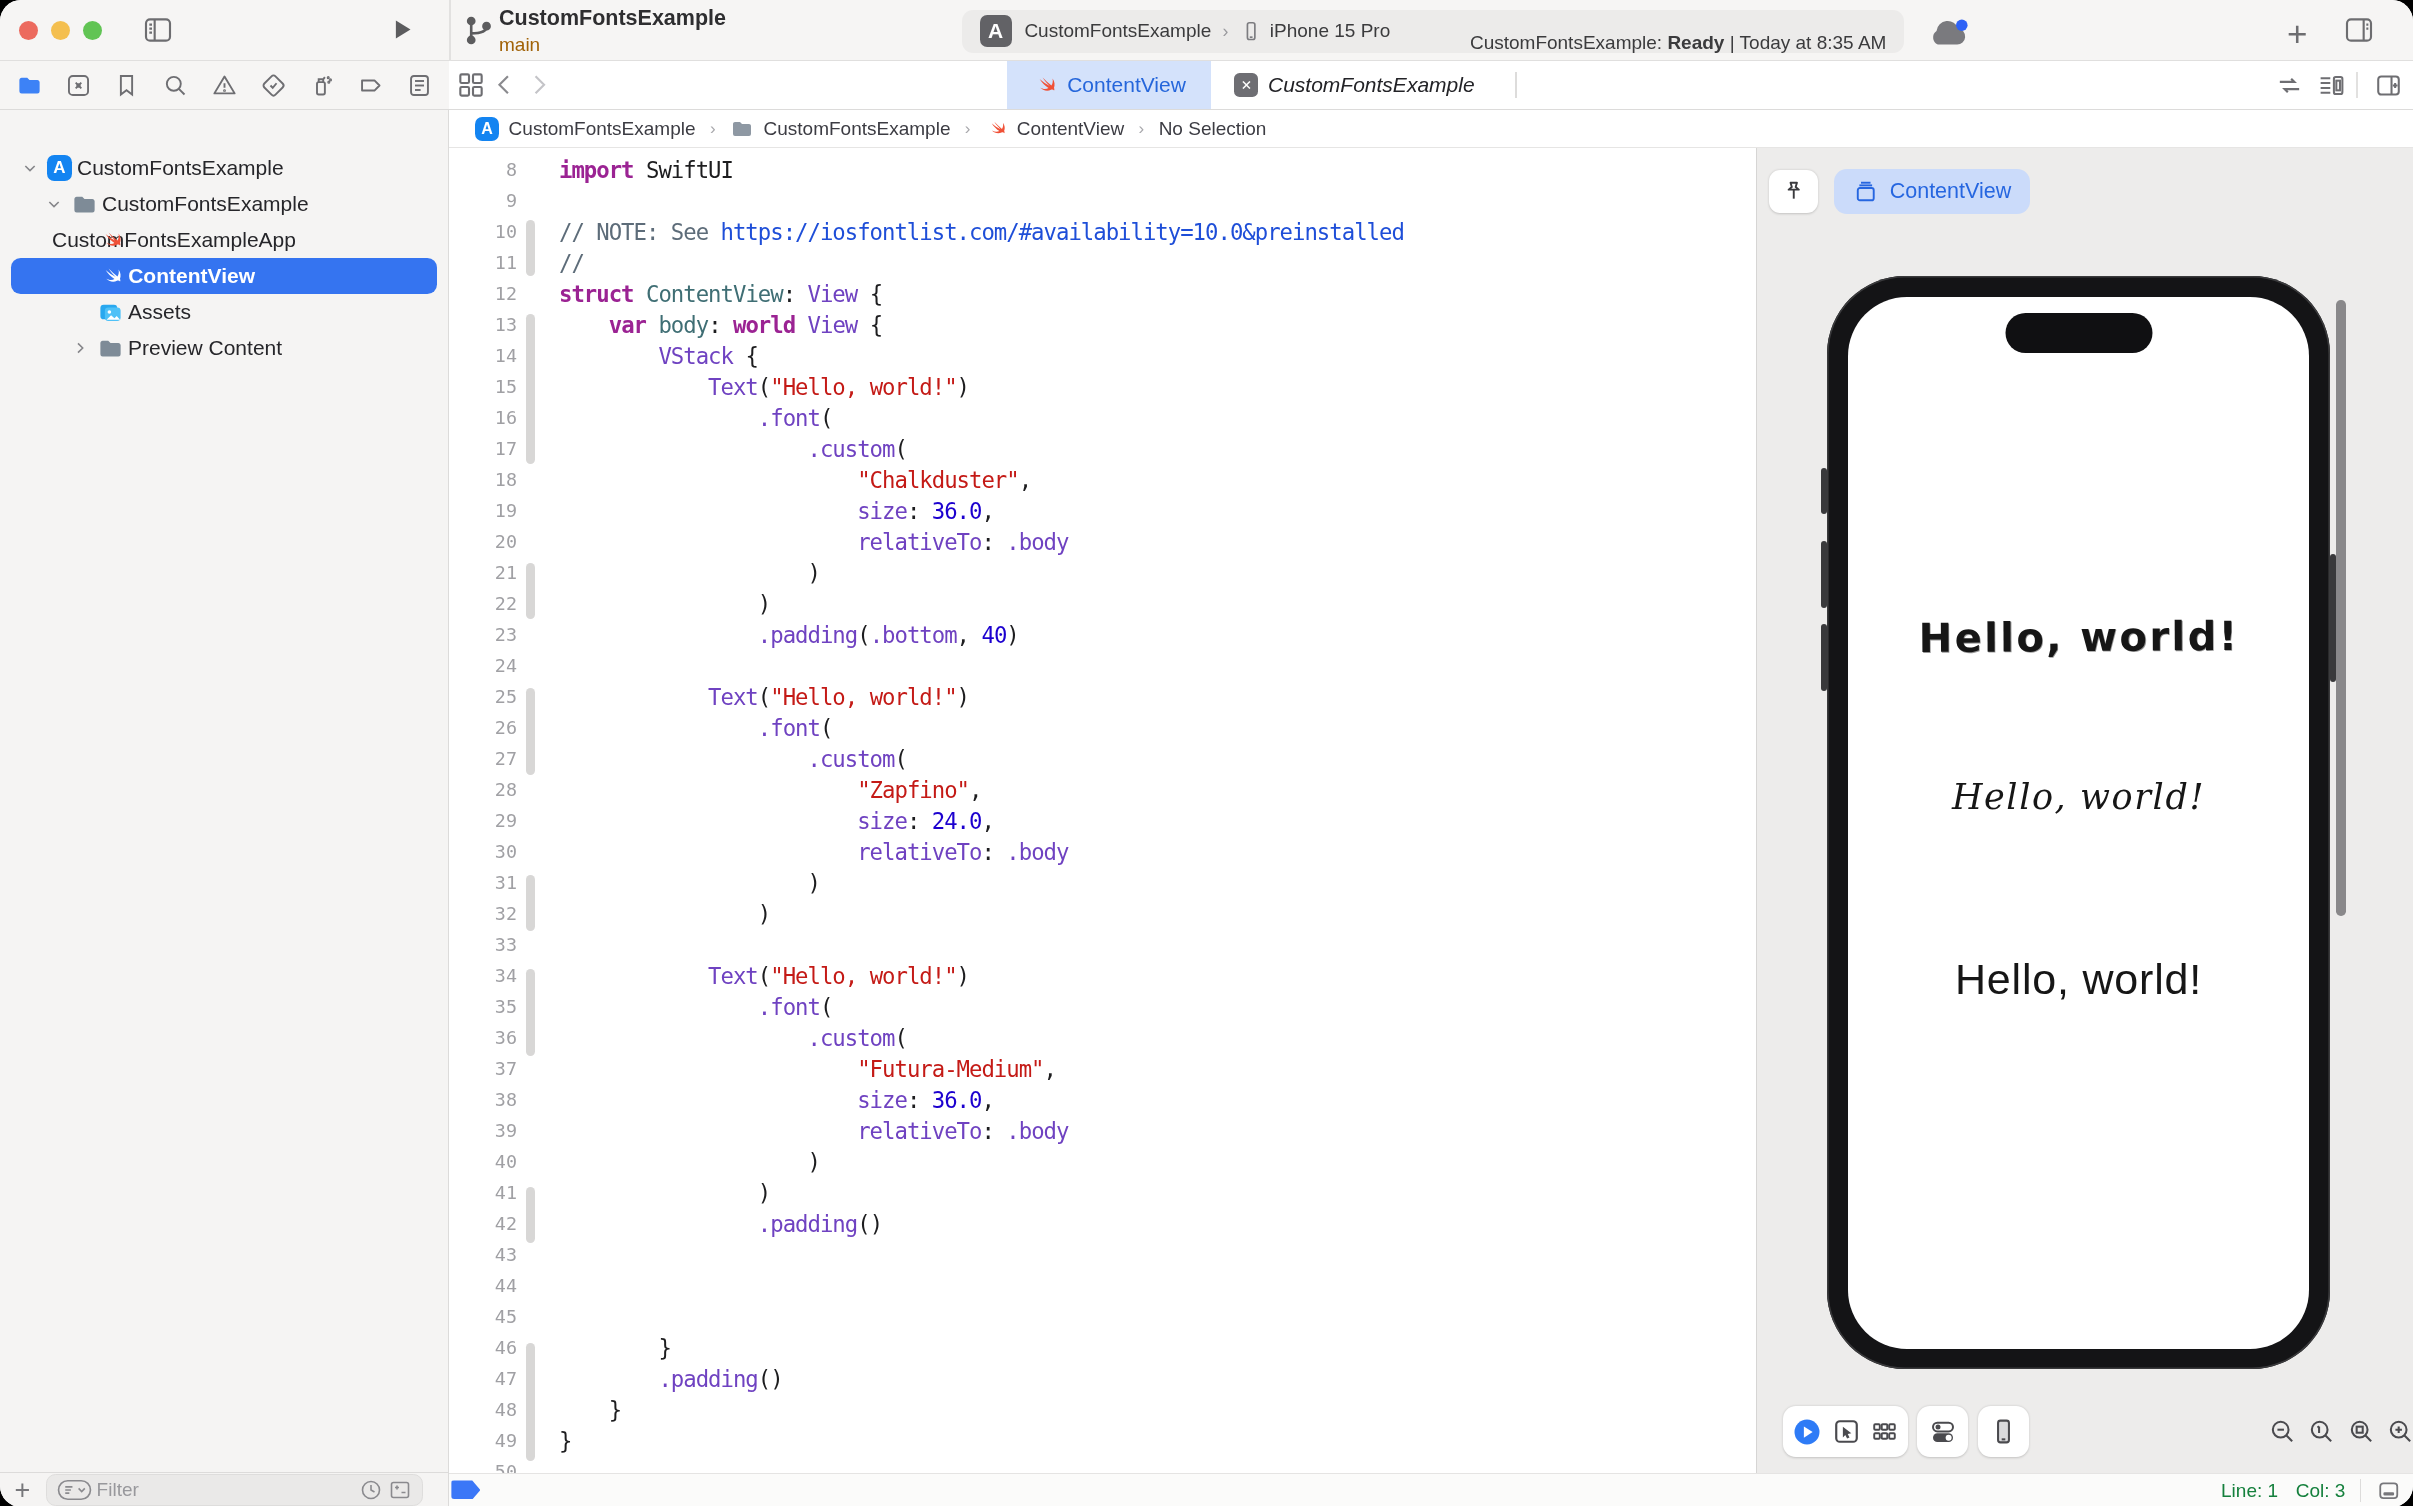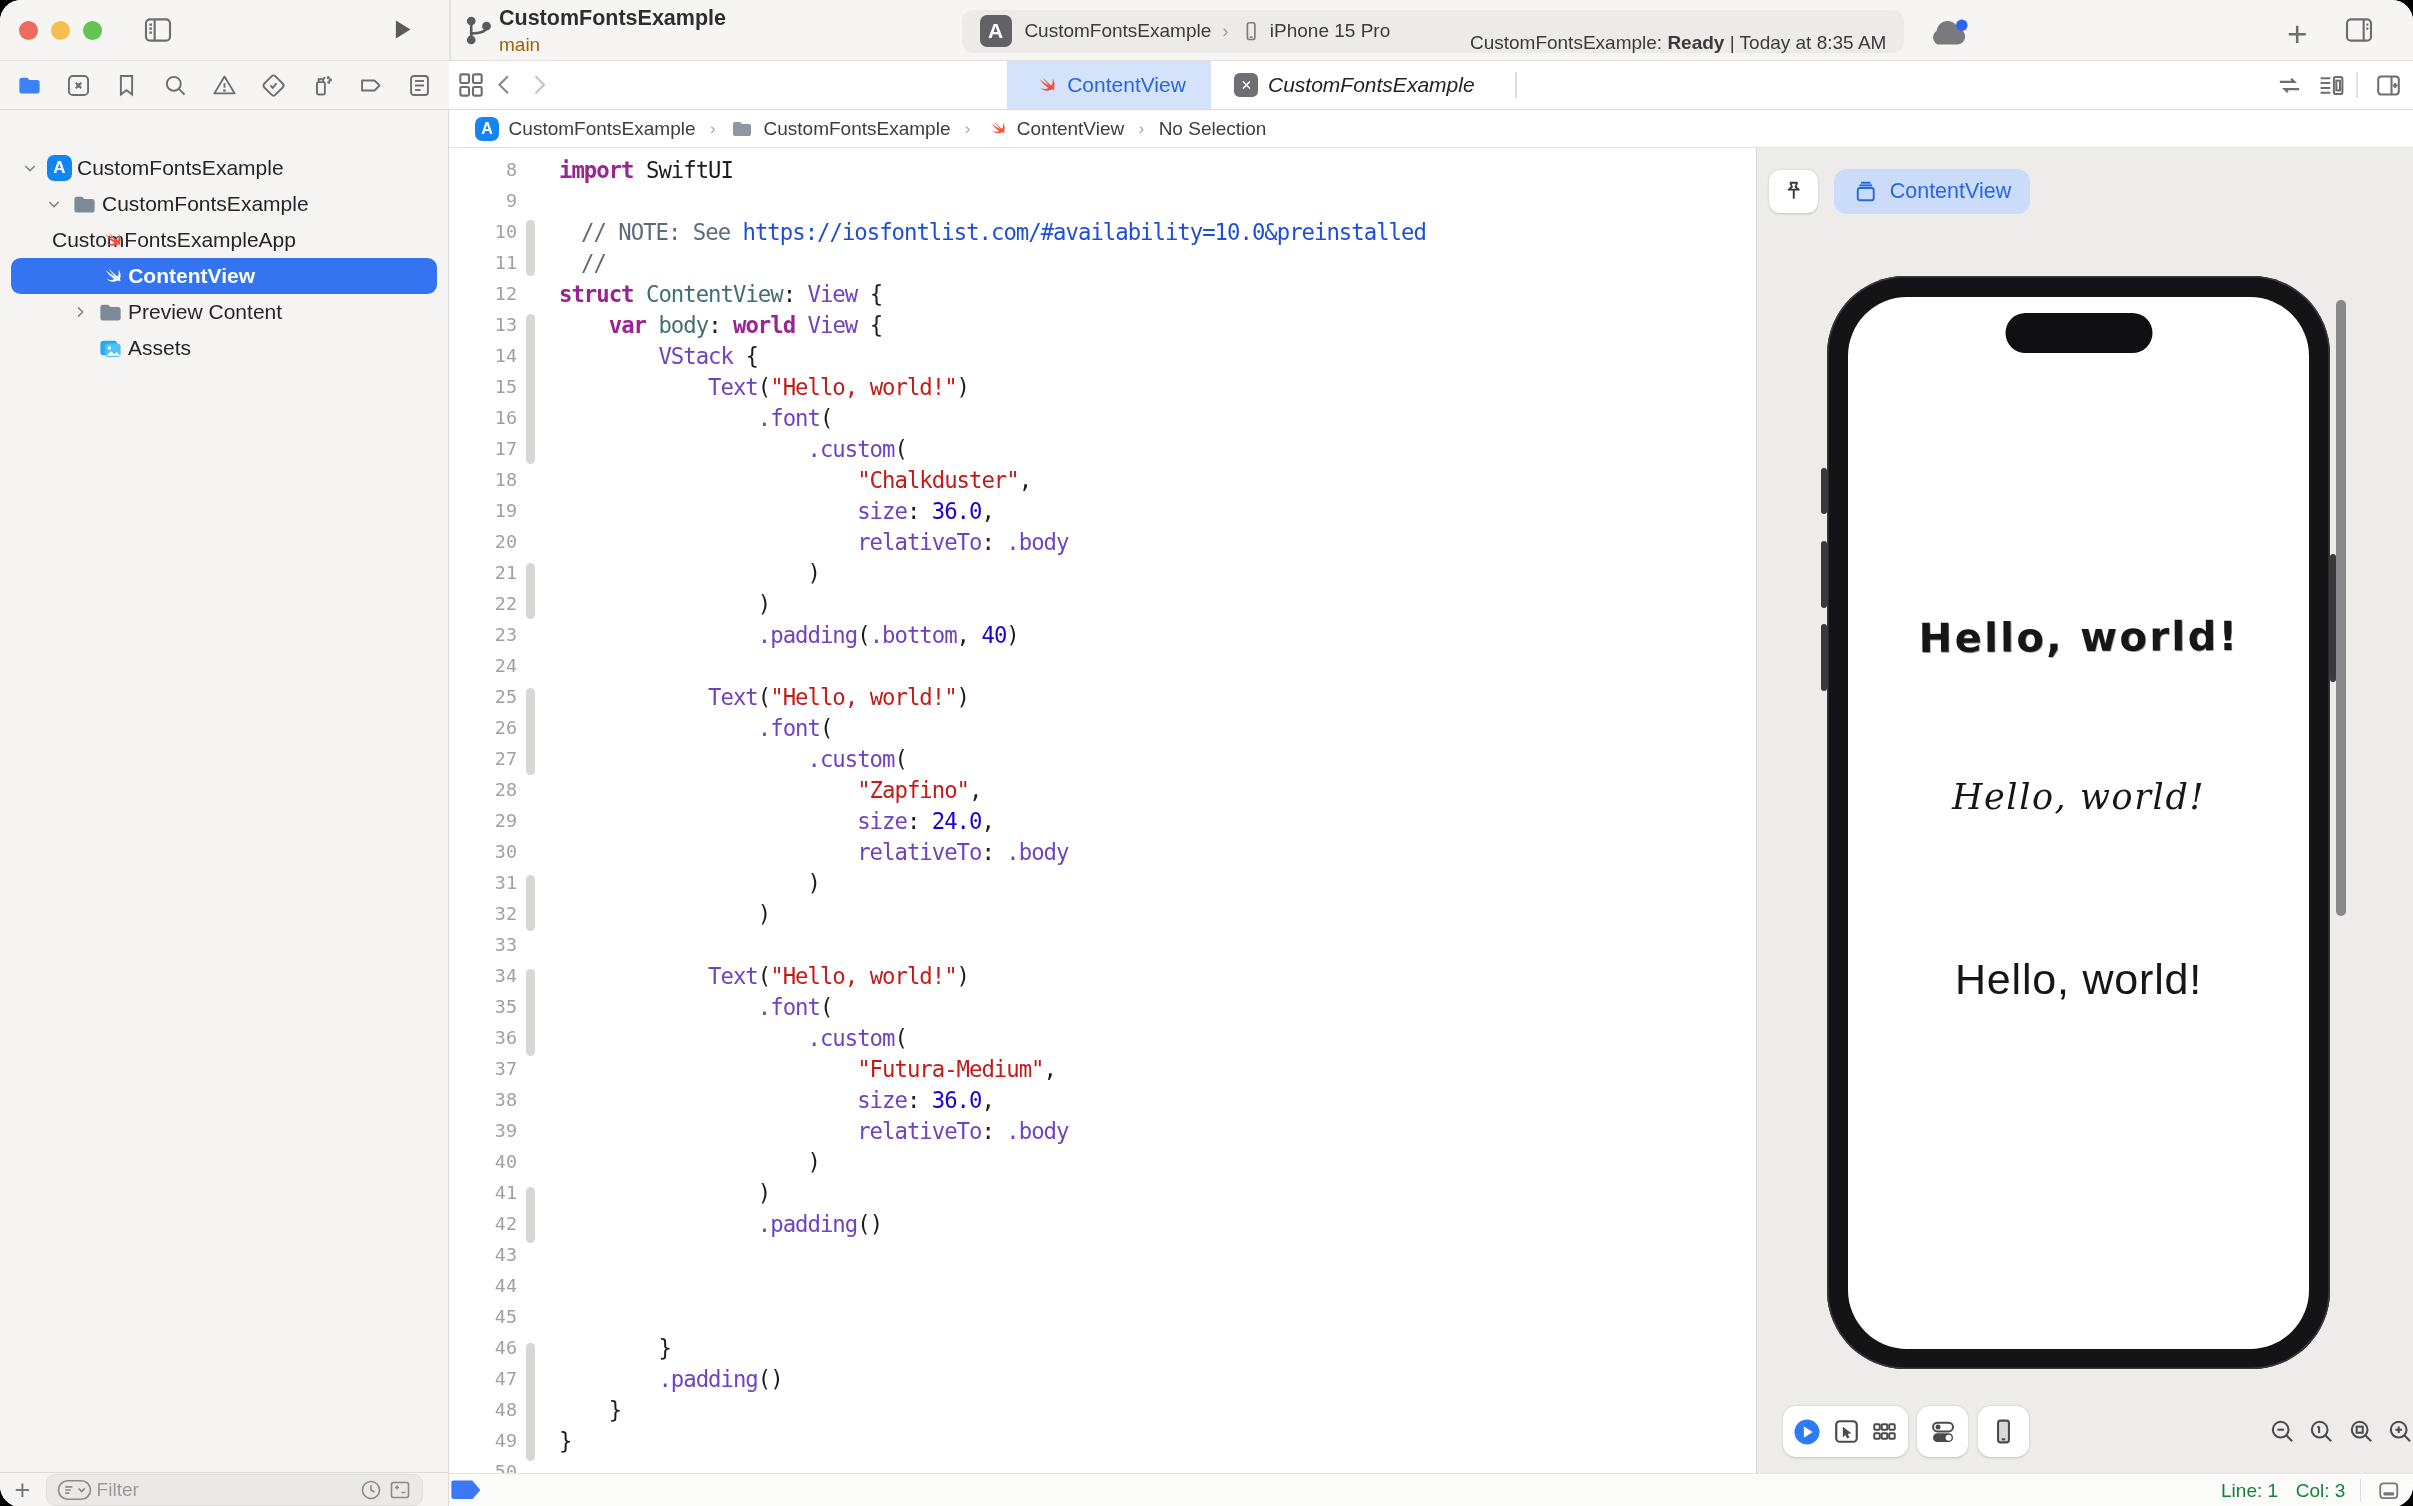--- a/index.html
+++ b/index.html
@@ -55,21 +55,21 @@
   .filter-ph{color:#98989C;font-size:19px;flex:1;}
 
   
   .editor{position:absolute;left:449px;top:148px;width:1307px;height:1325px;background:#fff;overflow:hidden;}
   .code-area{position:absolute;left:0;top:6.4px;width:100%;}
   .line{display:flex;height:31px;align-items:center;font-family:"DejaVu Sans Mono",monospace;}
   .ln{width:68px;text-align:right;font-size:18.4px;color:#A0A0A4;flex:none;}
   .code{padding-left:42px;font-size:22.3px;white-space:pre;letter-spacing:-1px;}
   .tk-k{color:#9B2393;font-weight:700;}
   .tk-d{color:#1D1D1F;}
-  .tk-c{color:#5D6C79;margin-left:22px;}
+  .tk-c{color:#5D6C79;}
   .tk-u{color:#1E4ED8;}
   .tk-t{color:#3F6E74;}
   .tk-m{color:#6F42C1;}
   .tk-s{color:#C41A16;}
   .tk-n{color:#1C00CF;}
   .chbar{position:absolute;left:77px;width:8.8px;border-radius:4.8px;background:#D8D7D6;}
   .editor-bottom{position:absolute;left:449px;top:1473px;width:1307px;height:34px;background:#FBFBFA;border-top:1.6px solid #E5E4E3;box-sizing:border-box;}
   .bp-tag{position:absolute;left:2.4px;top:6.4px;width:29px;height:19px;background:#3B77F7;border-radius:3.2px;clip-path:polygon(0 0,72% 0,100% 50%,72% 100%,0 100%);}
 
   
@@ -342,42 +342,42 @@
         </div>
         <div class="trow sel">
           <span class="ticon" style="left:85px;">
             <svg width="25.5" height="25.5" viewBox="0 0 24 24">
               <path d="M20.6 15.2c1.2-2.9.8-6.3-1.3-9.1.6 2.3.2 4.7-1 6.7C15.5 10.6 12.6 8 10 5.2c2 3.2 4.6 6 6.7 7.9-3-1.6-6.6-3.8-9.5-6.5 2.2 3.6 5.4 6.6 8.3 8.5-2 1.2-5 1.3-8-.5 2.6 2.8 7 3.9 10.3 2.1 1-.5 2.3-.3 3 .7.6-1.1.2-2.5-1.2-3.2z" fill="#ffffff"></path>
             </svg>
           </span>
           <span class="lbl" style="margin-left:117px;">ContentView</span>
         </div>
         <div class="trow">
-          <span class="chev" style="left:72px;">
-            <svg width="16" height="16" viewBox="0 0 24 24" fill="none" stroke="currentColor" stroke-width="2.4">
-              <path d="M9 5l7 7-7 7"></path>
-            </svg>
-          </span>
-          <span class="ticon" style="left:96px;">
-            <svg width="27" height="27" viewBox="0 0 24 24">
-              <path d="M3 7c0-1.1.9-2 2-2h5l2 2h7c1.1 0 2 .9 2 2v8a2 2 0 0 1-2 2H5a2 2 0 0 1-2-2V7z" fill="#7E8B97"></path>
-            </svg>
-          </span>
-          <span class="lbl" style="margin-left:128px;">Preview Content</span>
-        </div>
-        <div class="trow">
           <span class="ticon" style="left:96px;">
             <svg width="27" height="27" viewBox="0 0 24 24">
               <rect x="3" y="5" width="15" height="13" rx="3" fill="#29A8EF"></rect>
               <rect x="7" y="7.5" width="14" height="12" rx="3" fill="#4FC1F7"></rect>
               <circle cx="11" cy="11.5" r="1.6" fill="#fff"></circle>
               <path d="M8.5 18.5l4-4 3 2.5 2-2 3 3.5z" fill="#fff"></path>
             </svg>
           </span>
           <span class="lbl" style="margin-left:128px;">Assets</span>
+        </div>
+        <div class="trow">
+          <span class="chev" style="left:72px;">
+            <svg width="16" height="16" viewBox="0 0 24 24" fill="none" stroke="currentColor" stroke-width="2.4">
+              <path d="M9 5l7 7-7 7"></path>
+            </svg>
+          </span>
+          <span class="ticon" style="left:96px;">
+            <svg width="27" height="27" viewBox="0 0 24 24">
+              <path d="M3 7c0-1.1.9-2 2-2h5l2 2h7c1.1 0 2 .9 2 2v8a2 2 0 0 1-2 2H5a2 2 0 0 1-2-2V7z" fill="#7E8B97"></path>
+            </svg>
+          </span>
+          <span class="lbl" style="margin-left:128px;">Preview Content</span>
         </div>
       </div>
   </div>
   <div class="filterbar">
     <span style="position:absolute;left:14.4px;font-size:27px;font-weight:300;color:#77777B;">+</span>
     <div class="filter-pill">
       <span>
           <svg width="35" height="24" viewBox="0 0 34 23" fill="none" stroke="#8A8A8E" stroke-width="1.6">
             <rect x="1.5" y="2.5" width="31" height="18" rx="9"></rect>
             <line x1="8" y1="8.5" x2="15" y2="8.5"></line>

